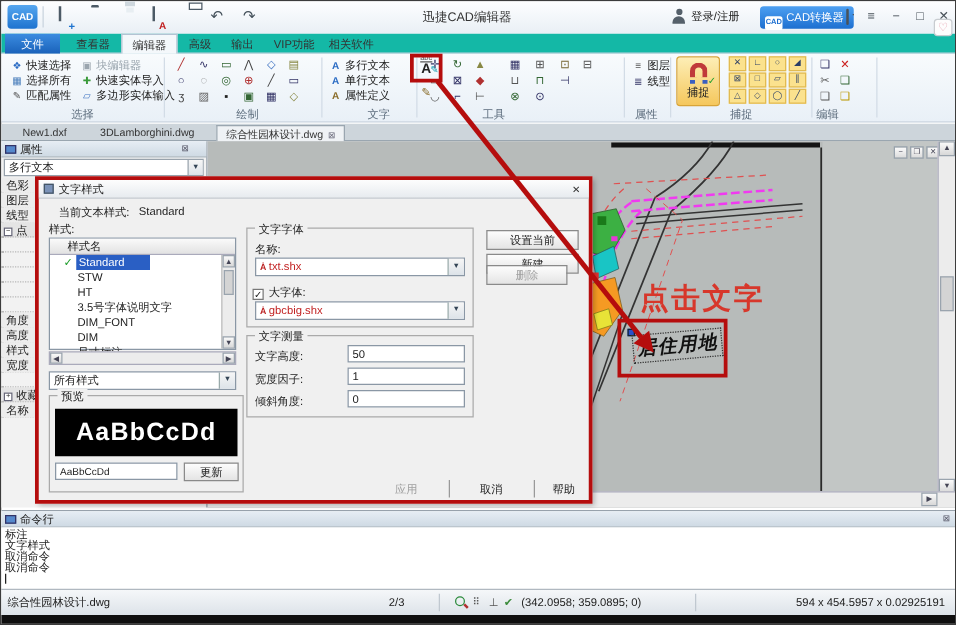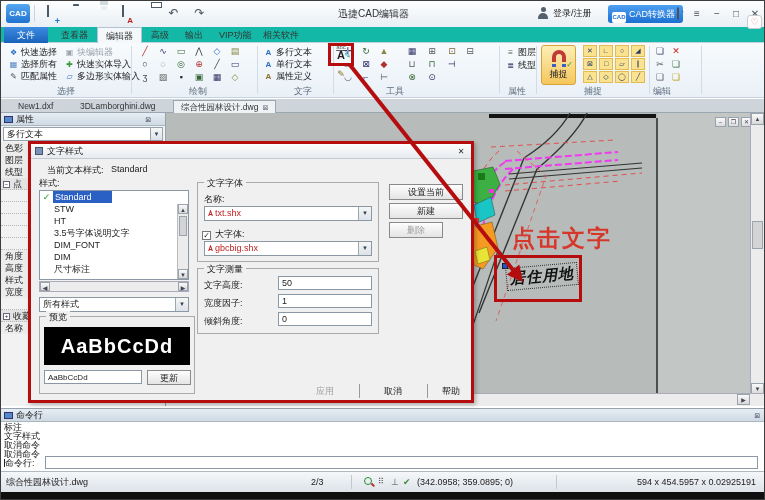--- a/index.html
+++ b/index.html
@@ -99,21 +99,21 @@
   .grp { position:absolute; border:1px solid #aaa; }
   .grp-leg { position:absolute; left:6px; top:-6px; background:#f0f0f0; padding:0 3px; color:#222; }
   .w95input { position:absolute; background:#fff; border:1px solid #8a97a5; line-height:12px; padding-left:3px; font-size:9px; color:#222; }
   .combo { position:absolute; background:#fff; border:1px solid #8a97a5; line-height:13px; padding-left:3px; }
   .combo .arr { position:absolute; right:0; top:0; bottom:0; width:13px; background:linear-gradient(#f6f6f6,#dde3e9); border-left:1px solid #9aa; text-align:center; font-size:6px; color:#345; line-height:13px; }
   .btn95 { position:absolute; background:linear-gradient(#fdfdfd,#e4e4e4); border:1px solid #8a8a8a; text-align:center; line-height:14px; color:#222; }
   .btn95.disabled { color:#a0a0a0; }
   .cb { display:inline-block; width:9px; height:9px; background:#fff; border:1px solid #777; vertical-align:-1px; margin-right:4px; font-size:8px; line-height:8px; text-align:center; color:#222; }
   .stylelist { position:absolute; left:8px; top:46px; width:150px; height:90px; border:1px solid #8a97a5; background:#fff; }
   .sl-head { height:13px; background:linear-gradient(#fafafa,#e2e2e2); border-bottom:1px solid #aab; line-height:13px; padding-left:14px; }
-  .sl-row { height:12px; line-height:12px; padding-left:14px; position:relative; white-space:nowrap; overflow:hidden; }
+  .sl-row { height:12px; line-height:12px; padding-left:14px; position:relative; white-space:nowrap; overflow:hidden;margin-left:8px; }
   .sl-row.sel { padding-left:0; }
   .sl-row.sel .check { display:inline-block; width:13px; color:#1f9e2c; font-weight:bold; background:#fff; text-align:center; }
   .sl-row.sel .txt { display:inline-block; background:#2a5fc4; color:#fff; padding:0 20px 0 2px; }
   .sl-vsb { position:absolute; right:0; top:13px; bottom:0; width:11px; background:#ececec; border-left:1px solid #bbb; }
   .sl-hsb { position:absolute; left:8px; top:137px; width:150px; height:11px; background:#ececec; border:1px solid #aab; }
   .redlink { color:#c22222; }
   .flatbtn { position:absolute; top:240px; width:56px; height:14px; text-align:center; line-height:14px; }
   .vsep { position:absolute; top:240px; width:1px; height:14px; background:#999; }
   .preview-black { position:absolute; left:4px; top:10px; width:146px; height:38px; background:#000; color:#fff; font-size:20px; font-weight:bold; text-align:center; line-height:38px; letter-spacing:1px; }
 
@@ -351,20 +351,21 @@
     </div>
   </div>
 
   <div class="dialog">
     <div class="dlg-title"><span class="dic"></span><span>文字样式</span><span class="dlg-x">✕</span></div>
     <div class="abs" style="left:16px;top:20px">当前文本样式:</div>
     <div class="abs" style="left:80px;top:20px">Standard</div>
     <div class="abs" style="left:8px;top:33px">样式:</div>
 
     <div class="stylelist">
+      <div class="sl-head">样式名</div>
       <div class="sl-row sel"><span class="check">✓</span><span class="txt">Standard</span></div>
       <div class="sl-row">STW</div>
       <div class="sl-row">HT</div>
       <div class="sl-row">3.5号字体说明文字</div>
       <div class="sl-row">DIM_FONT</div>
       <div class="sl-row">DIM</div>
       <div class="sl-row">尺寸标注</div>
       <div class="sl-vsb">
         <span class="sbtn" style="left:0;top:0;width:10px;height:10px">▲</span>
         <div class="sthumb" style="left:1px;top:12px;width:8px;height:20px"></div>
@@ -399,41 +400,37 @@
       <input class="w95input" style="left: 80px; top: 7px; width: 94px; height: 14px;" value="50">
       <div class="abs" style="left:6px;top:28px">宽度因子:</div>
       <input class="w95input" style="left: 80px; top: 25px; width: 94px; height: 14px;" value="1">
       <div class="abs" style="left:6px;top:46px">倾斜角度:</div>
       <input class="w95input" style="left: 80px; top: 43px; width: 94px; height: 14px;" value="0">
     </div>
 
 
     <div class="btn95" style="left:358px;top:40px;width:74px;height:16px">设置当前</div>
     <div class="btn95" style="left:358px;top:59px;width:74px;height:16px">新建</div>
-    <div class="btn95 disabled" style="left:358px;top:78px;width:54px;height:16px">删除</div>
+    <div class="btn95 disabled" style="left:358px;top:68px;width:65px;height:16px">删除</div>
 
     <div class="flatbtn" style="left:266px;color:#a0a0a0">应用</div>
     <div class="vsep" style="left:328px"></div>
     <div class="flatbtn" style="left:334px">取消</div>
     <div class="vsep" style="left:396px"></div>
     <div class="flatbtn" style="left:400px;width:40px">帮助</div>
   </div>
 
   <div class="cmdpanel">
     <div class="cmdhead"><span class="pic"></span><span>命令行</span><span class="x">⊠</span></div>
     <div class="cmdhist">
       <div>标注</div>
       <div>文字样式</div>
       <div>取消命令</div>
       <div>取消命令</div>
       <span class="caret"></span>
-    </div>
-    <div class="cmdinput-row">
-      <span class="lbl">命令行:</span>
-      <input style="">
     </div>
   </div>
 
   <div class="statusbar">
     <span class="abs" style="left:5px">综合性园林设计.dwg</span>
     <span class="abs" style="left:310px">2/3</span>
     <span class="sb-sep" style="left:350px"></span>
     <span class="mag-ico"></span>
     <span class="abs" style="left:377px;color:#555;font-size:8px">⠿</span>
     <span class="abs" style="left:390px;color:#555">⊥</span>

